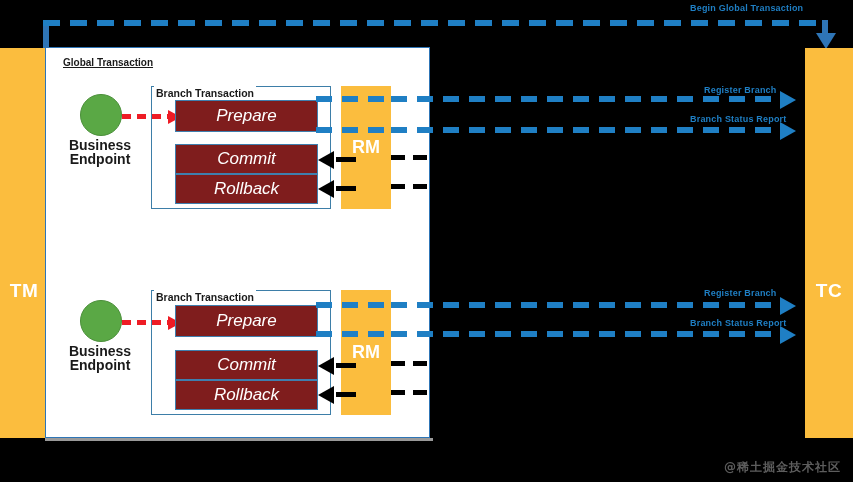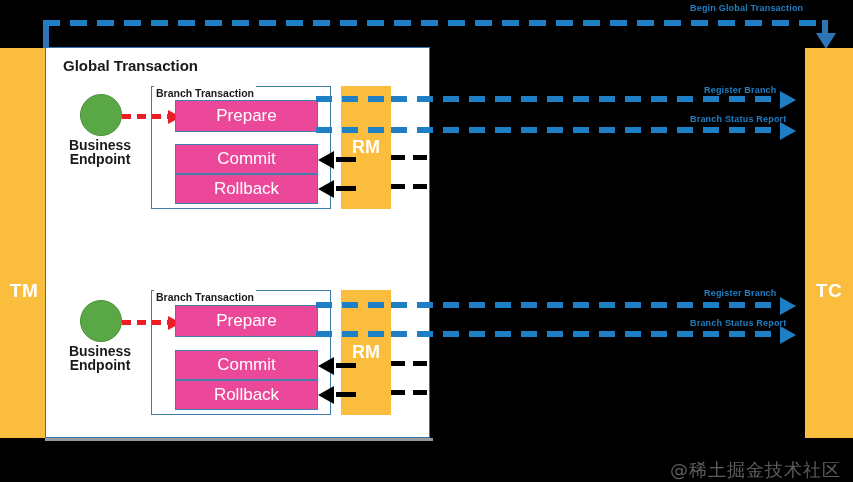--- a/index.html
+++ b/index.html
@@ -12,32 +12,32 @@
   #tm-bar{left:0px;top:48px;width:48px;height:390px;}
   #tc-bar{left:805px;top:48px;width:48px;height:390px;}
   .actor-label{position:absolute;width:100%;text-align:center;color:#ffffff;
       font-size:19px;font-weight:700;letter-spacing:.5px;}
   #tm-label{top:232px;}
   #tc-label{top:232px;}
 
   
   #global-panel{position:absolute;left:45px;top:47px;width:385px;height:391px;
       background:#ffffff;border:1px solid #2E75B6;box-sizing:border-box;}
-  #global-title{position:absolute;left:17px;top:9px;font-size:15px;font-weight:700;color:#1a1a1a;}
+  #global-title{position:absolute;left:17px;top:9px;font-size:10px;font-weight:700;color:#1a1a1a;text-decoration:underline;}
 
   
   .branch-box{position:absolute;background:#ffffff;border:1px solid #3d7ea8;box-sizing:border-box;}
   #branch-1{left:151px;top:86px;width:180px;height:123px;}
   #branch-2{left:151px;top:290px;width:180px;height:125px;}
   .branch-title{position:absolute;left:2px;top:-1px;font-size:10.5px;font-weight:700;
       color:#1a1a1a;background:#fff;padding:1px 2px;white-space:nowrap;}
 
   
-  .act-block{position:absolute;background:#ec4899;border:1px solid #3f7fae;box-sizing:border-box;
-      color:#ffffff;font-size:17px;font-weight:400;
+  .act-block{position:absolute;background:#7f1d1d;border:1px solid #3f7fae;box-sizing:border-box;
+      color:#ffffff;font-style:italic;font-size:17px;font-weight:400;
       display:flex;align-items:center;justify-content:center;}
   .prepare-1{left:175px;top:100px;width:143px;height:32px;}
   .commit-1 {left:175px;top:144px;width:143px;height:30px;}
   .rollback-1{left:175px;top:174px;width:143px;height:30px;}
   .prepare-2{left:175px;top:305px;width:143px;height:32px;}
   .commit-2 {left:175px;top:350px;width:143px;height:30px;}
   .rollback-2{left:175px;top:380px;width:143px;height:30px;}
 
   
   .rm-block{position:absolute;background:#FBBD3E;color:#fff;font-size:18px;font-weight:700;
@@ -118,22 +118,22 @@
   
   #tm-riser{position:absolute;left:43px;top:20px;width:6px;height:30px;background:#2E75B6;}
   #top-dash{position:absolute;left:43px;top:20px;width:785px;height:6px;
       background:repeating-linear-gradient(to right,#1F7FC4 0 17px,transparent 17px 27px);}
   #tc-riser{position:absolute;left:822px;top:20px;width:6px;height:18px;background:#2E75B6;}
   #tc-down-head{position:absolute;left:816px;top:33px;width:0;height:0;
       border-left:10px solid transparent;border-right:10px solid transparent;
       border-top:16px solid #2E75B6;}
 
   
-  #watermark{position:absolute;right:12px;bottom:0;color:#6e6e6e;font-size:18px;
-      font-weight:400;opacity:.85;letter-spacing:1px;
+  #watermark{position:absolute;right:12px;bottom:6px;color:#6e6e6e;font-size:12px;
+      font-weight:700;opacity:.85;letter-spacing:1px;
       font-family:"DejaVu Sans",sans-serif;}
 
   
   #panel-shadow{position:absolute;left:45px;top:438px;width:388px;height:3px;background:#9a9a9a;}
 </style>
 </head>
 <body>
 
 <div class="stage">
 

